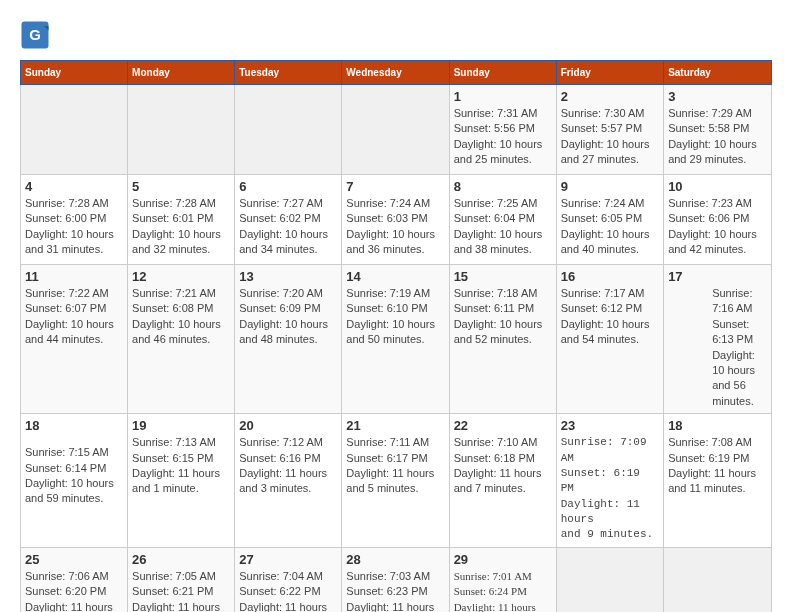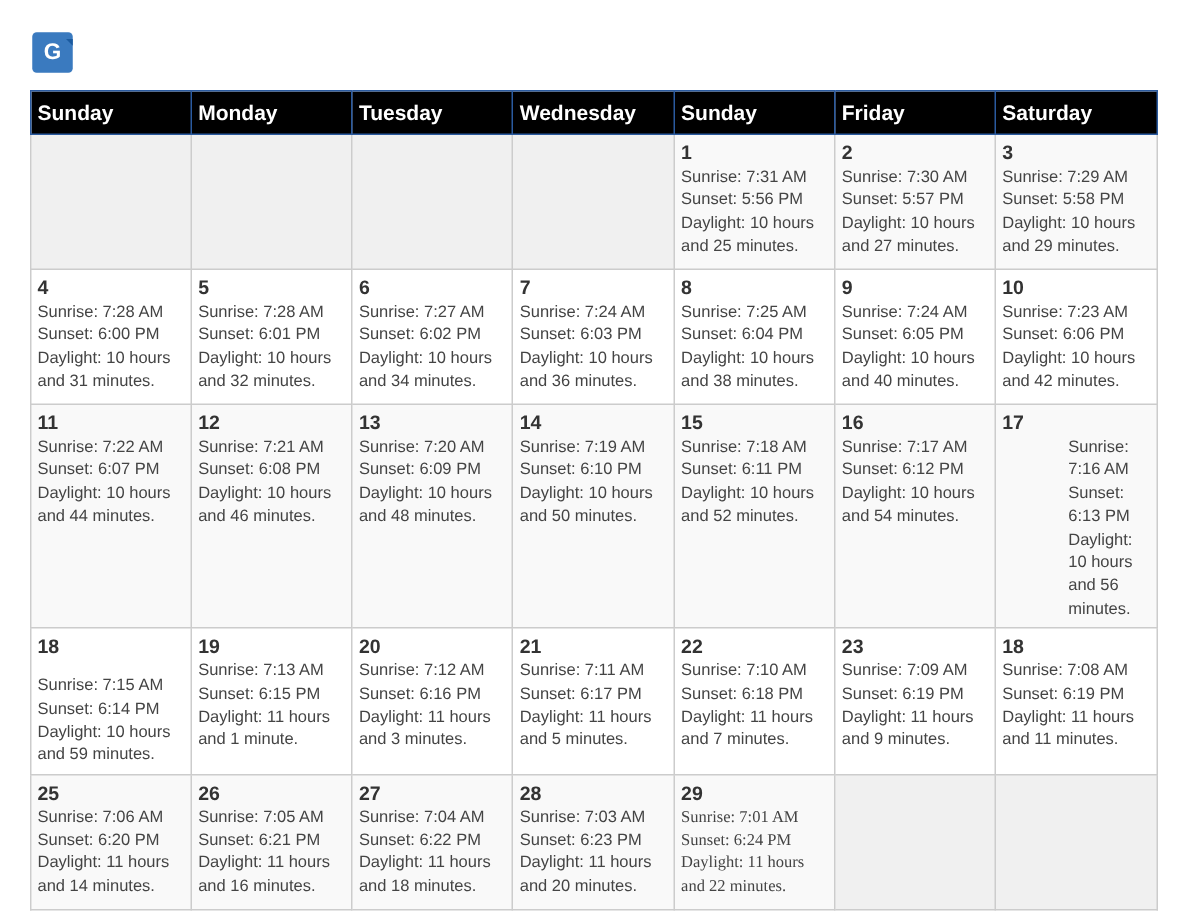--- a/index.html
+++ b/index.html
@@ -46,25 +46,25 @@
       font-size: 16px;
       color: #555;
       margin-top: 2px;
     }
     table {
       width: 100%;
       border-collapse: collapse;
       font-size: 11px;
     }
     thead tr th {
-      background-color: #000000;
+      background-color: #c2410c;
       color: #fff;
       padding: 6px 4px;
       text-align: left;
-      font-size: 14px;
+      font-size: 10px;
       font-weight: bold;
       border: 1px solid #2a5a9f;
     }
     tbody tr td {
       border: 1px solid #ccc;
       padding: 4px;
       vertical-align: top;
       width: 108px;
       min-height: 80px;
       height: 90px;
@@ -285,21 +285,21 @@
         </td>
         <td>
           <span class="day-number">22</span>
           <div class="day-info" style="white-space: pre-line;">Sunrise: 7:10 AM
 Sunset: 6:18 PM
 Daylight: 11 hours
 and 7 minutes.</div>
         </td>
         <td>
           <span class="day-number">23</span>
-          <div class="day-info" style="white-space: pre-line;">Sunrise: 7:09 AM
+          <div class="day-info" style="white-space: pre-line; font-family: Liberation Mono, monospace;">Sunrise: 7:09 AM
 Sunset: 6:19 PM
 Daylight: 11 hours
 and 9 minutes.</div>
         </td>
         <td>
           <span class="day-number">18</span>
           <div class="day-info" style="white-space: pre-line;">Sunrise: 7:08 AM
 Sunset: 6:19 PM
 Daylight: 11 hours
 and 11 minutes.</div>

